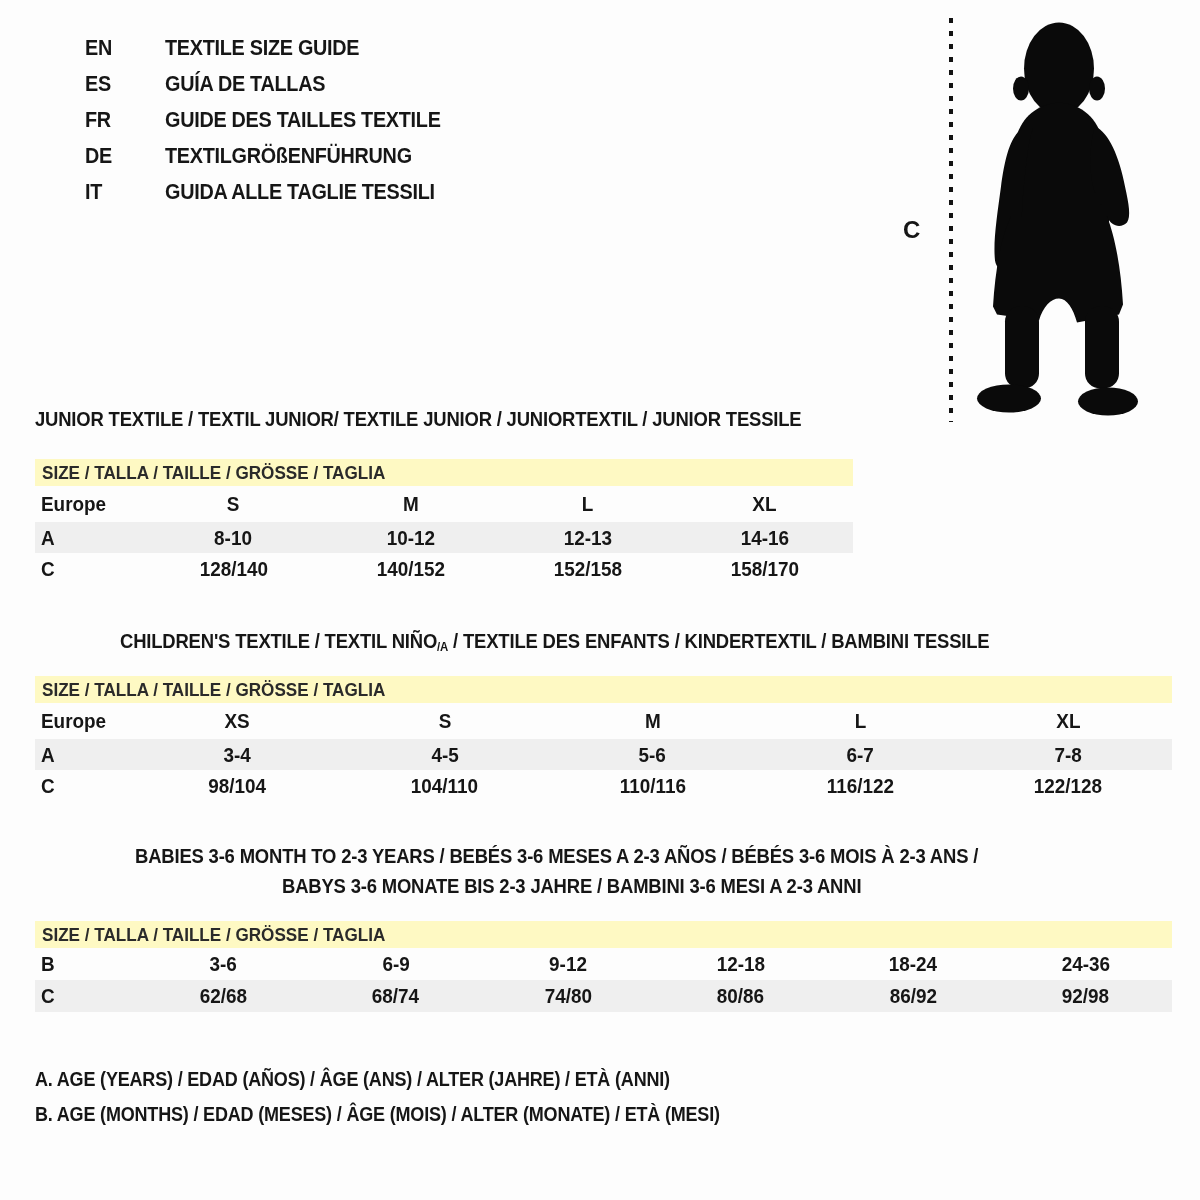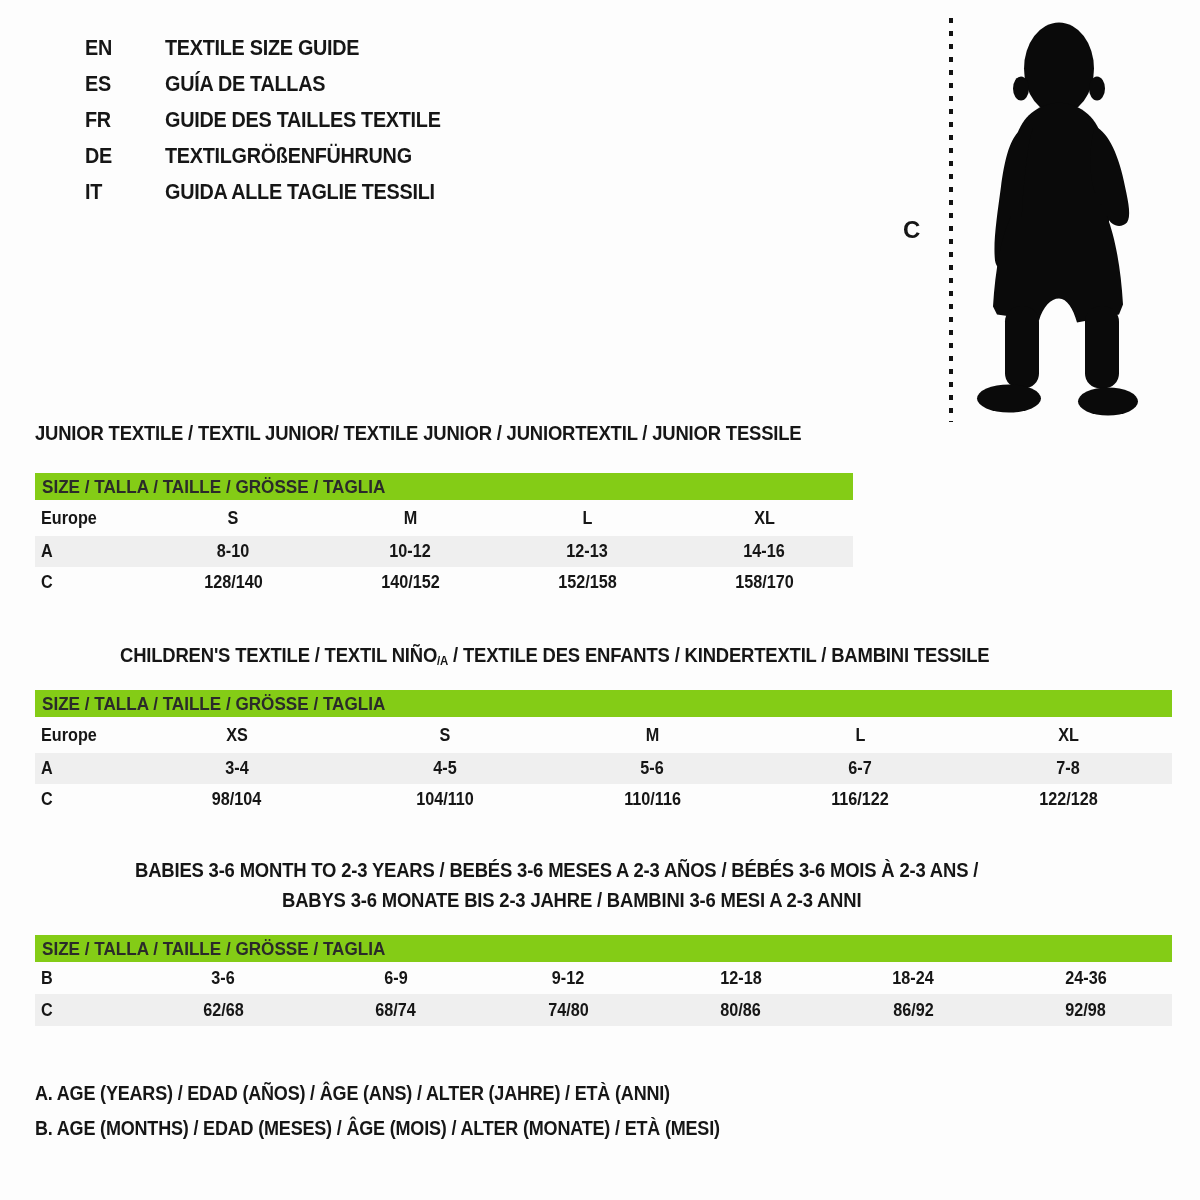--- a/index.html
+++ b/index.html
@@ -17,30 +17,30 @@
   .lang-list { position:absolute; left:40px; top:30px;margin-left:45px; }
   .lang-row { display:flex; line-height:36px; font-size:22px; letter-spacing:-0.3px; }
   .lang-code { width:80px; }
 
   .figure { position:absolute; top:14px; right:25px; width:240px; height:418px; }
   .dash-line { position:absolute; left:13px; top:4px; }
   .c-label { position:absolute; left:-32px; top:202px; font-size:24px; }
   .silhouette { position:absolute; left:34px; top:0; }
 
   
-  .content { position:absolute; left:35px; top:420px; right:28px; }
+  .content { position:absolute; left:35px; top:406px; right:28px; }
   .section-title { font-size:20.5px; line-height:26px; letter-spacing:-0.2px; margin:0; }
   .title-sub { font-size:0.62em; vertical-align:-0.25em; }
 
   .size-bar {
-    background:#84cc16; height:27px; line-height:28px;
+    background:#fef9c3; height:27px; line-height:28px;
     padding-left:7px; font-size:19px; color:#2a2a2a;
   }
   table { border-collapse:collapse; table-layout:fixed; }
-  td { font-size:18px; font-weight:700; height:31px; text-align:center; padding:0; }
+  td { font-size:21px; font-weight:700; height:31px; text-align:center; padding:0; }
   td.lbl { text-align:left; padding-left:6px; }
   tr.hdr td { height:36px; }
   tr.band td { background:#efefef; }
 
   .tbl-junior { width:818px; }
   .tbl-wide { width:100%; }
 
   .junior-block .size-bar { margin-top:27px; width:811px; }
   .children-title { margin-top:44px;text-align:center; }
   .children-block .size-bar { margin-top:16px; }

